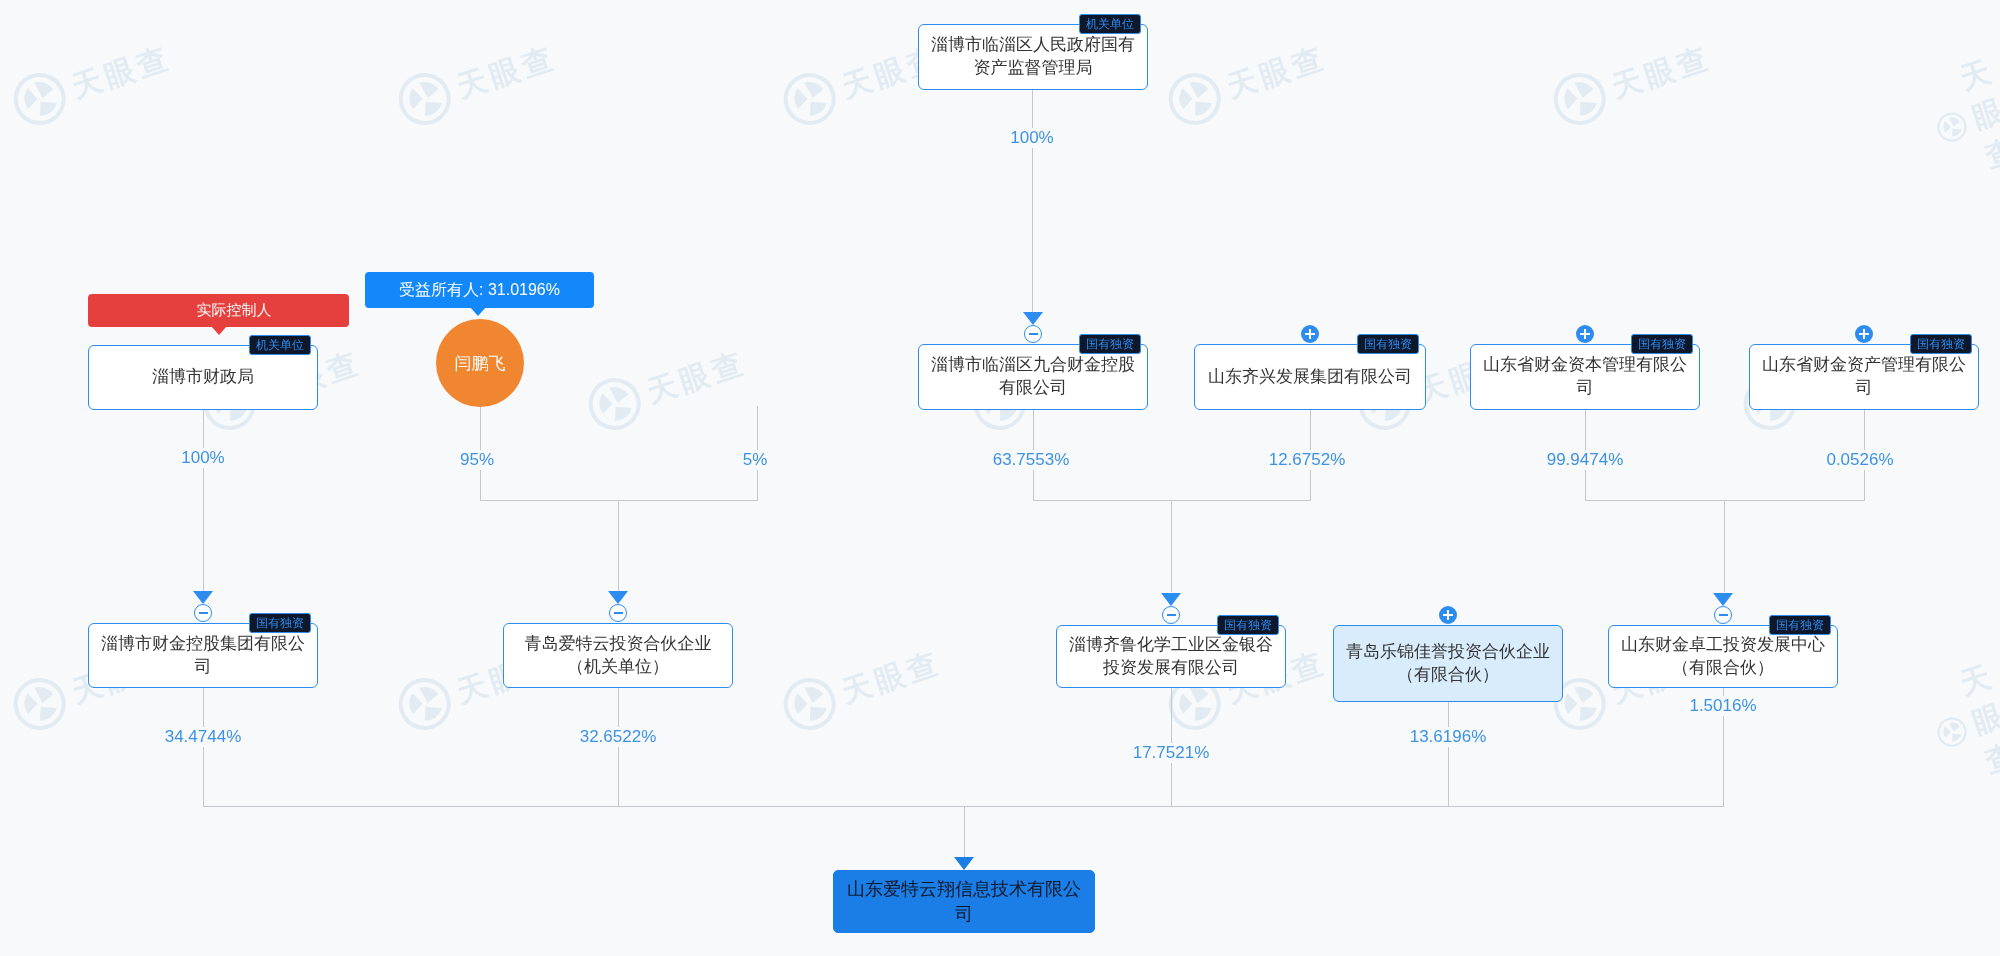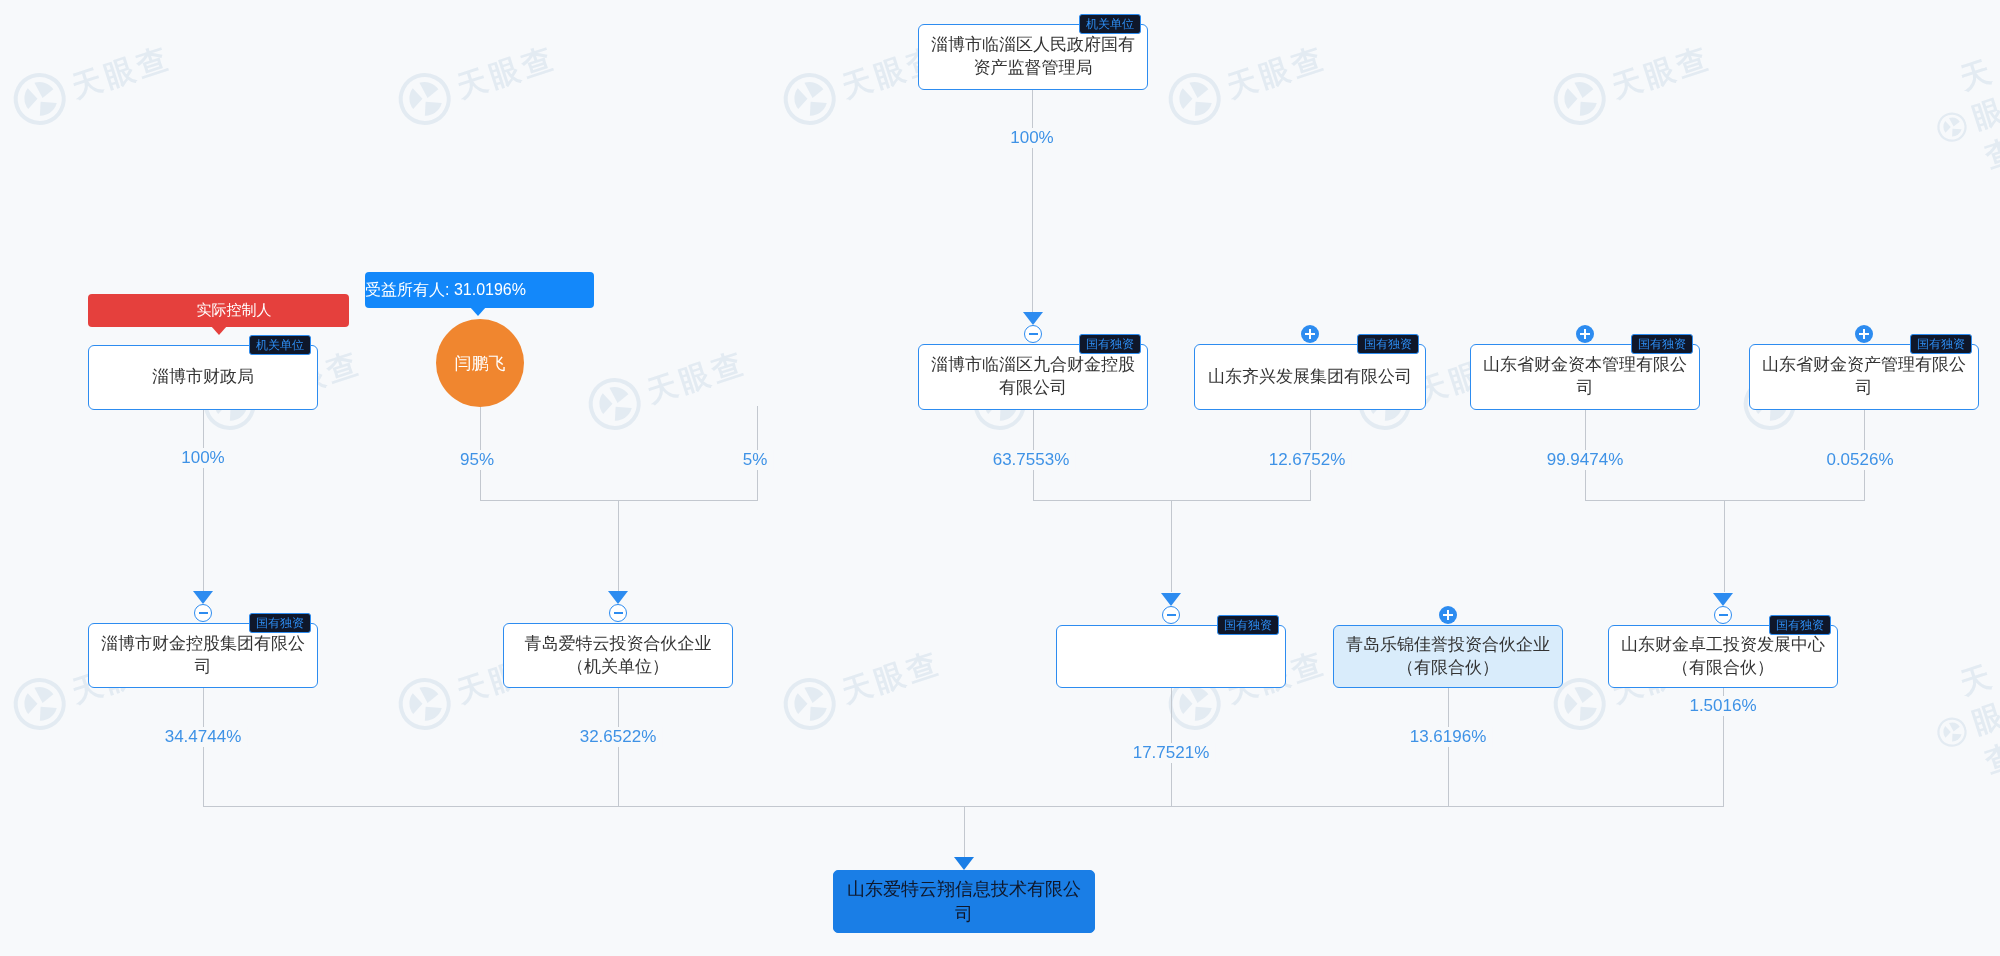--- a/index.html
+++ b/index.html
@@ -53,21 +53,21 @@
   
   .ctrl-tag{position:absolute;background:#e5403d;border-radius:4px;height:33px;z-index:5;
             display:flex;align-items:center;justify-content:center;padding-left:31px;}
   .ctrl-tag span{color:#fff;font-size:15px;}
   .ctrl-tag::after{content:"";position:absolute;left:50%;bottom:-8px;transform:translateX(-50%);
             border-left:8px solid transparent;border-right:8px solid transparent;
             border-top:9px solid #e5403d;}
 
   
   .benef-tag{position:absolute;background:#1388fa;border-radius:4px;height:36px;z-index:5;
-            display:flex;align-items:center;justify-content:flex-start;}
+            display:flex;align-items:center;justify-content:center;}
   .benef-tag span{color:#fff;font-size:16px;}
   .benef-tag::after{content:"";position:absolute;left:105px;bottom:-8px;
             border-left:8px solid transparent;border-right:8px solid transparent;
             border-top:9px solid #1388fa;}
 </style>
 </head>
 <body>
 
 <div class="stage">
     <div class="wm" style="left: 1935px; top: 660px;">
@@ -312,22 +312,23 @@
         <i class="bh"></i>
       </span>
     <span class="node-name">青岛爱特云投资合伙企业（机关单位）</span>
   </div>
   <div class="node" style="left:1056px;top:625px;width:230px;height:63px;">
     <span class="arrow-down" style="top:-33px;"></span>
     <span class="icon-circle minus">
         <i class="bh"></i>
       </span>
     <span class="node-tag">国有独资</span>
-  </div>
-  <div class="node highlight" style="left:1333px;top:625px;width:230px;height:63px;">
+    <span class="node-name">淄博齐鲁化学工业区金银谷投资发展有限公司</span>
+  </div>
+  <div class="node highlight" style="left:1333px;top:625px;width:230px;height:77px;">
     <span class="icon-circle plus">
         <i class="bh"></i>
         <i class="bv"></i>
       </span>
     <span class="node-name">青岛乐锦佳誉投资合伙企业（有限合伙）</span>
   </div>
   <div class="node" style="left:1608px;top:625px;width:230px;height:63px;">
     <span class="arrow-down" style="top:-33px;"></span>
     <span class="icon-circle minus">
         <i class="bh"></i>

